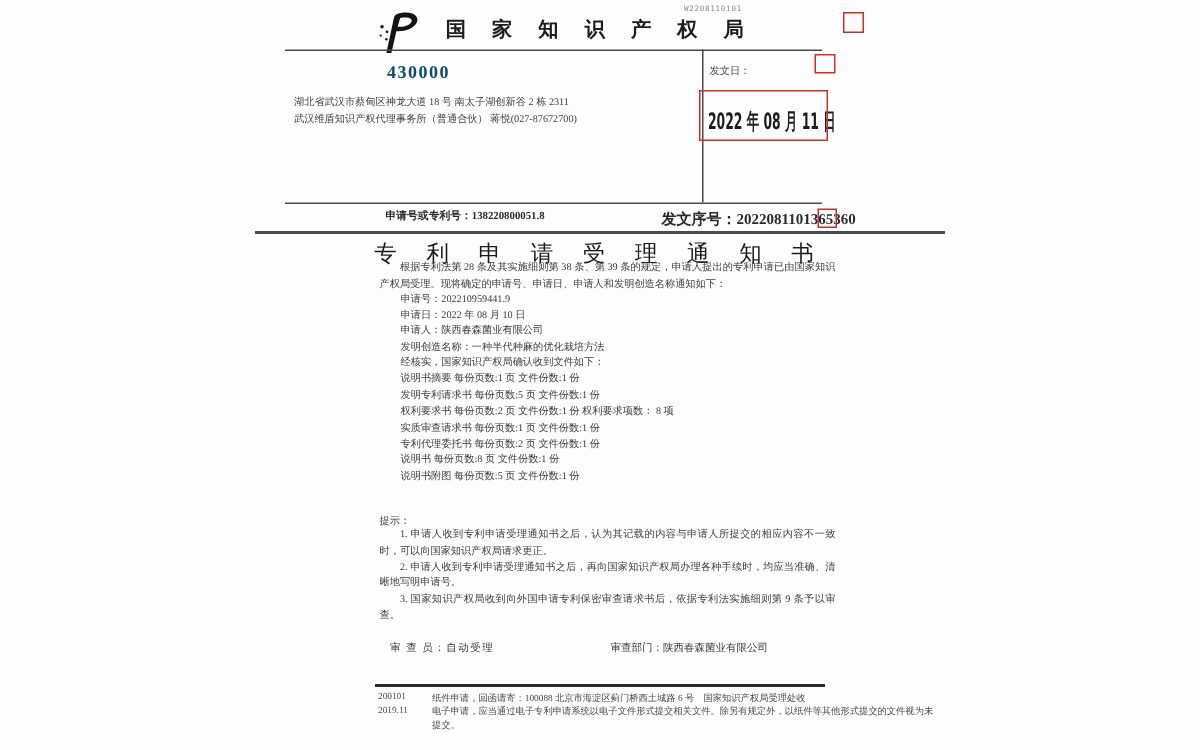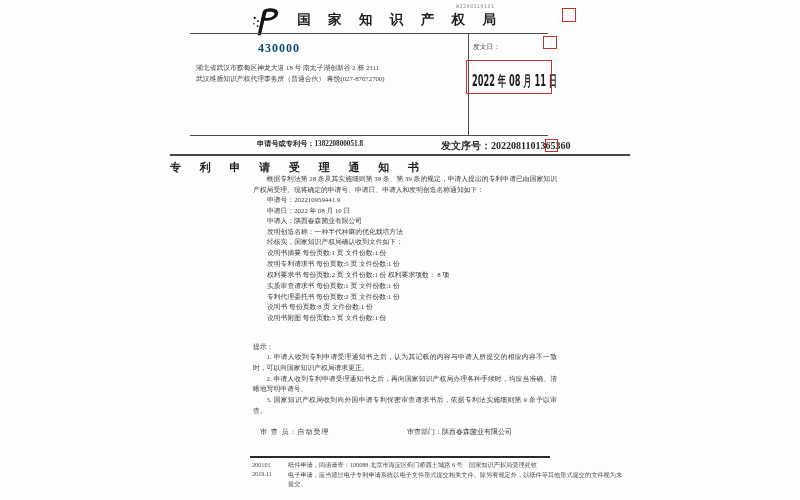--- a/index.html
+++ b/index.html
@@ -36,22 +36,22 @@
   .issue-label { left: 473px; top: 42px; font-size: 6.8px; color: #3f3f3f; }
   .issue-date { left: 472px; top: 72px; font-size: 15px; font-weight: bold; color: #1c1c1c;
                 font-family: "DejaVu Sans", sans-serif;
                 transform: scaleX(0.55); transform-origin: left top; white-space: nowrap; }
 
   
   .appno-row { left: 257px; top: 139px; font-size: 7.2px; font-weight: bold; color: #2a2a2a; }
   .serial-row { left: 413px; top: 139px; font-size: 10px; font-weight: bold; color: #2a2a2a; margin-left: 28px; }
 
   
-  .notice-title { left: 170px; top: 160px; width: 460px; 
-                  font-size: 11px; font-weight: bold; color: #1b1b1b; letter-spacing: 8px; }
+  .notice-title { left: 170px; top: 160px; width: 460px; text-align: center;
+                  font-size: 15px; font-weight: normal; color: #1b1b1b; letter-spacing: 8px; }
 
   
   .body-par { left: 253px; top: 174px; width: 304px; font-size: 6.8px; line-height: 10.6px;
               text-indent: 2em; color: #3c3c3c; text-align: justify; }
   .field-lines { left: 267px; top: 195px; font-size: 6.8px; line-height: 10.6px; color: #3c3c3c; }
   .file-lines { left: 267px; top: 237px; font-size: 6.8px; line-height: 10.9px; color: #3c3c3c; }
 
   
   .notes-label { left: 253px; top: 342px; font-size: 6.8px; color: #3c3c3c; }
   .notes-list { left: 253px; top: 352px; width: 304px; font-size: 6.8px; line-height: 10.8px; color: #3c3c3c; }

